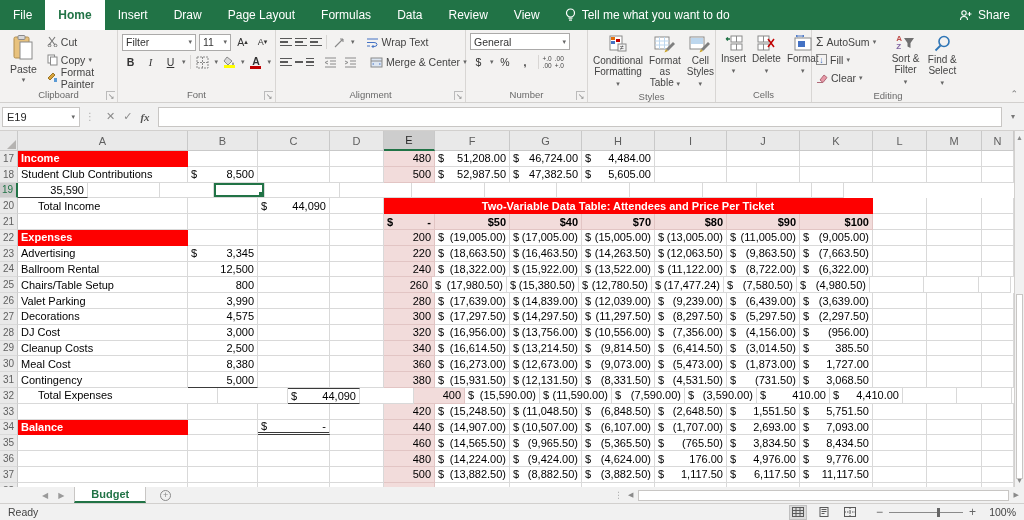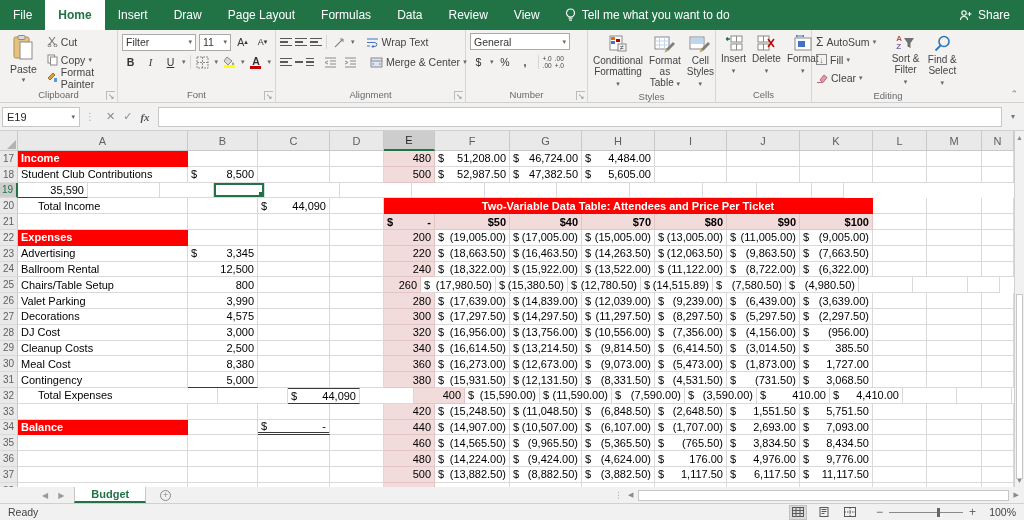--- a/index.html
+++ b/index.html
@@ -753,36 +753,36 @@
           <div class="cell" style="width: 54px;"></div>
           <div class="cell" style="width: 55px;"></div>
           <div class="cell" style="width: 32px;"></div>
         </div>
         <div class="grow">
           <div class="rowhdr">25</div>
           <div class="cell label" style="width: 170px;">Chairs/Table Setup</div>
           <div class="cell num" style="width: 70px;">800</div>
           <div class="cell" style="width: 72px;"></div>
           <div class="cell" style="width: 54px;"></div>
-          <div class="cell num pink" style="width: 37px;">260</div>
+          <div class="cell num pink" style="width: 48px;">260</div>
           <div class="cell acct" style="width: 75px;">
             <span>$</span>
             <span>(17,980.50)</span>
           </div>
           <div class="cell acct" style="width: 72px;">
             <span>$</span>
             <span>(15,380.50)</span>
           </div>
           <div class="cell acct" style="width: 73px;">
             <span>$</span>
             <span>(12,780.50)</span>
           </div>
           <div class="cell acct" style="width: 72px;">
             <span>$</span>
-            <span>(14,515.89)</span>
+            <span>(17,477.24)</span>
           </div>
           <div class="cell acct" style="width: 73px;">
             <span>$</span>
             <span>(7,580.50)</span>
           </div>
           <div class="cell acct" style="width: 73px;">
             <span>$</span>
             <span>(4,980.50)</span>
           </div>
           <div class="cell" style="width: 54px;"></div>

